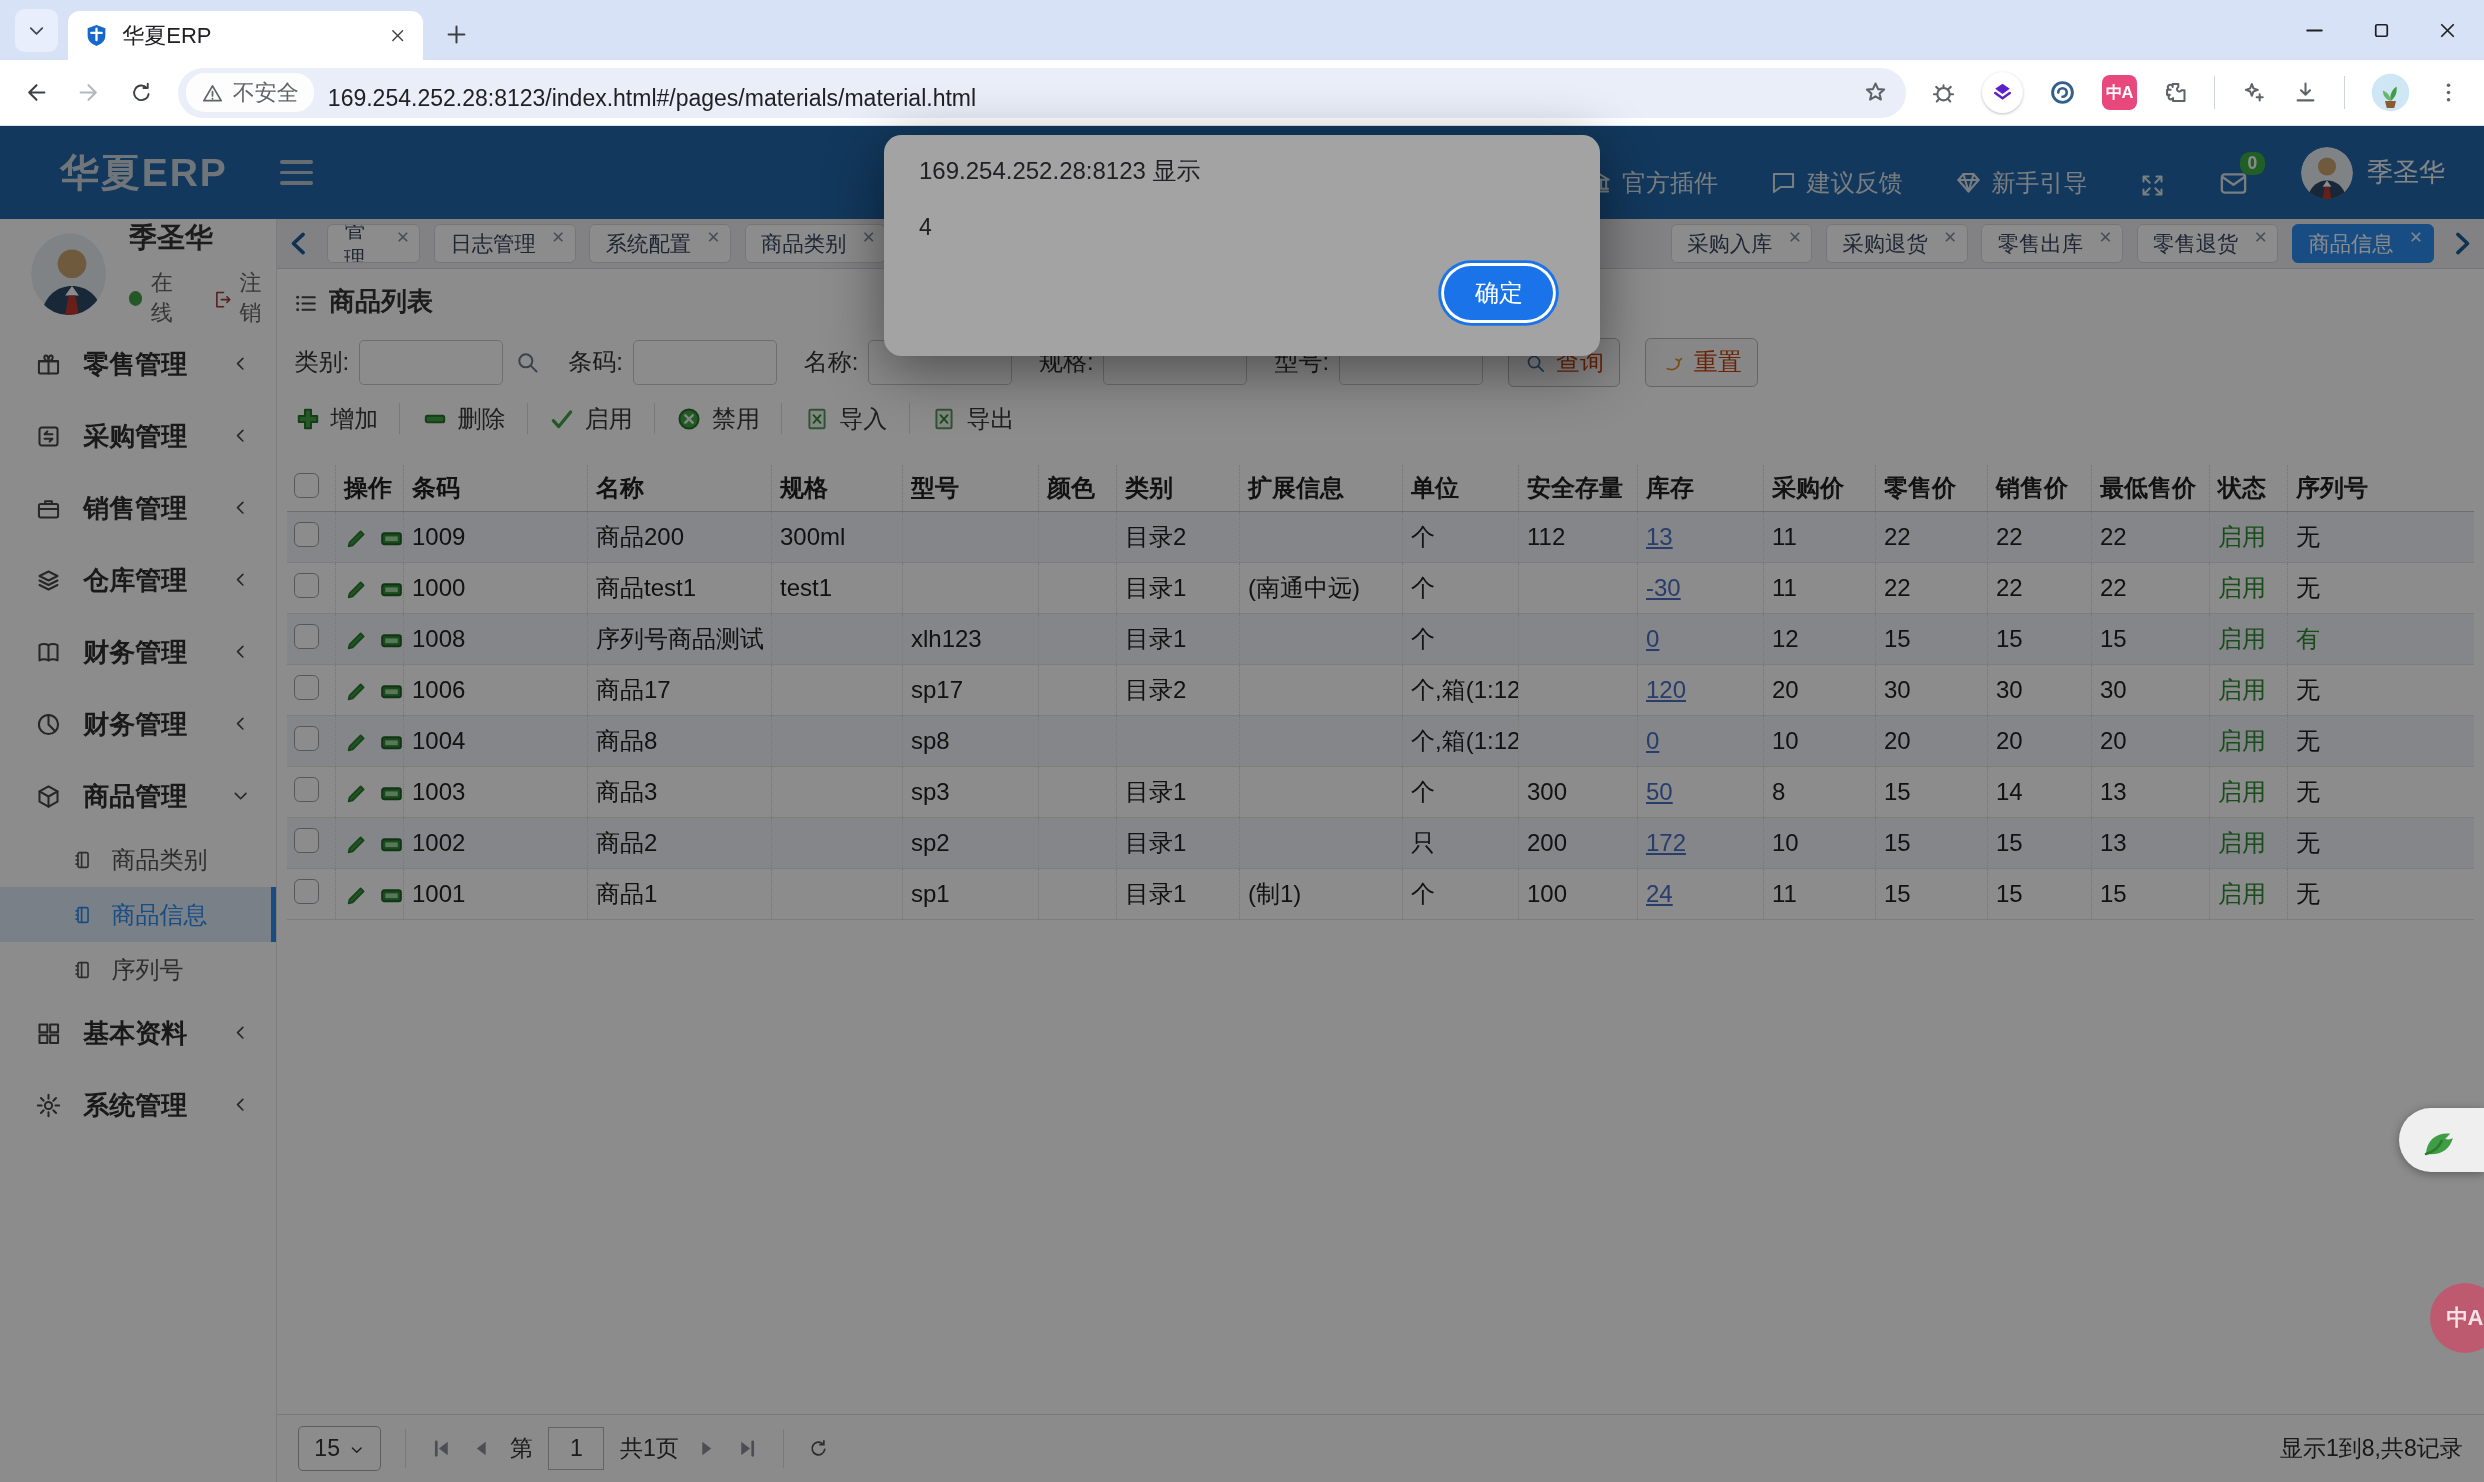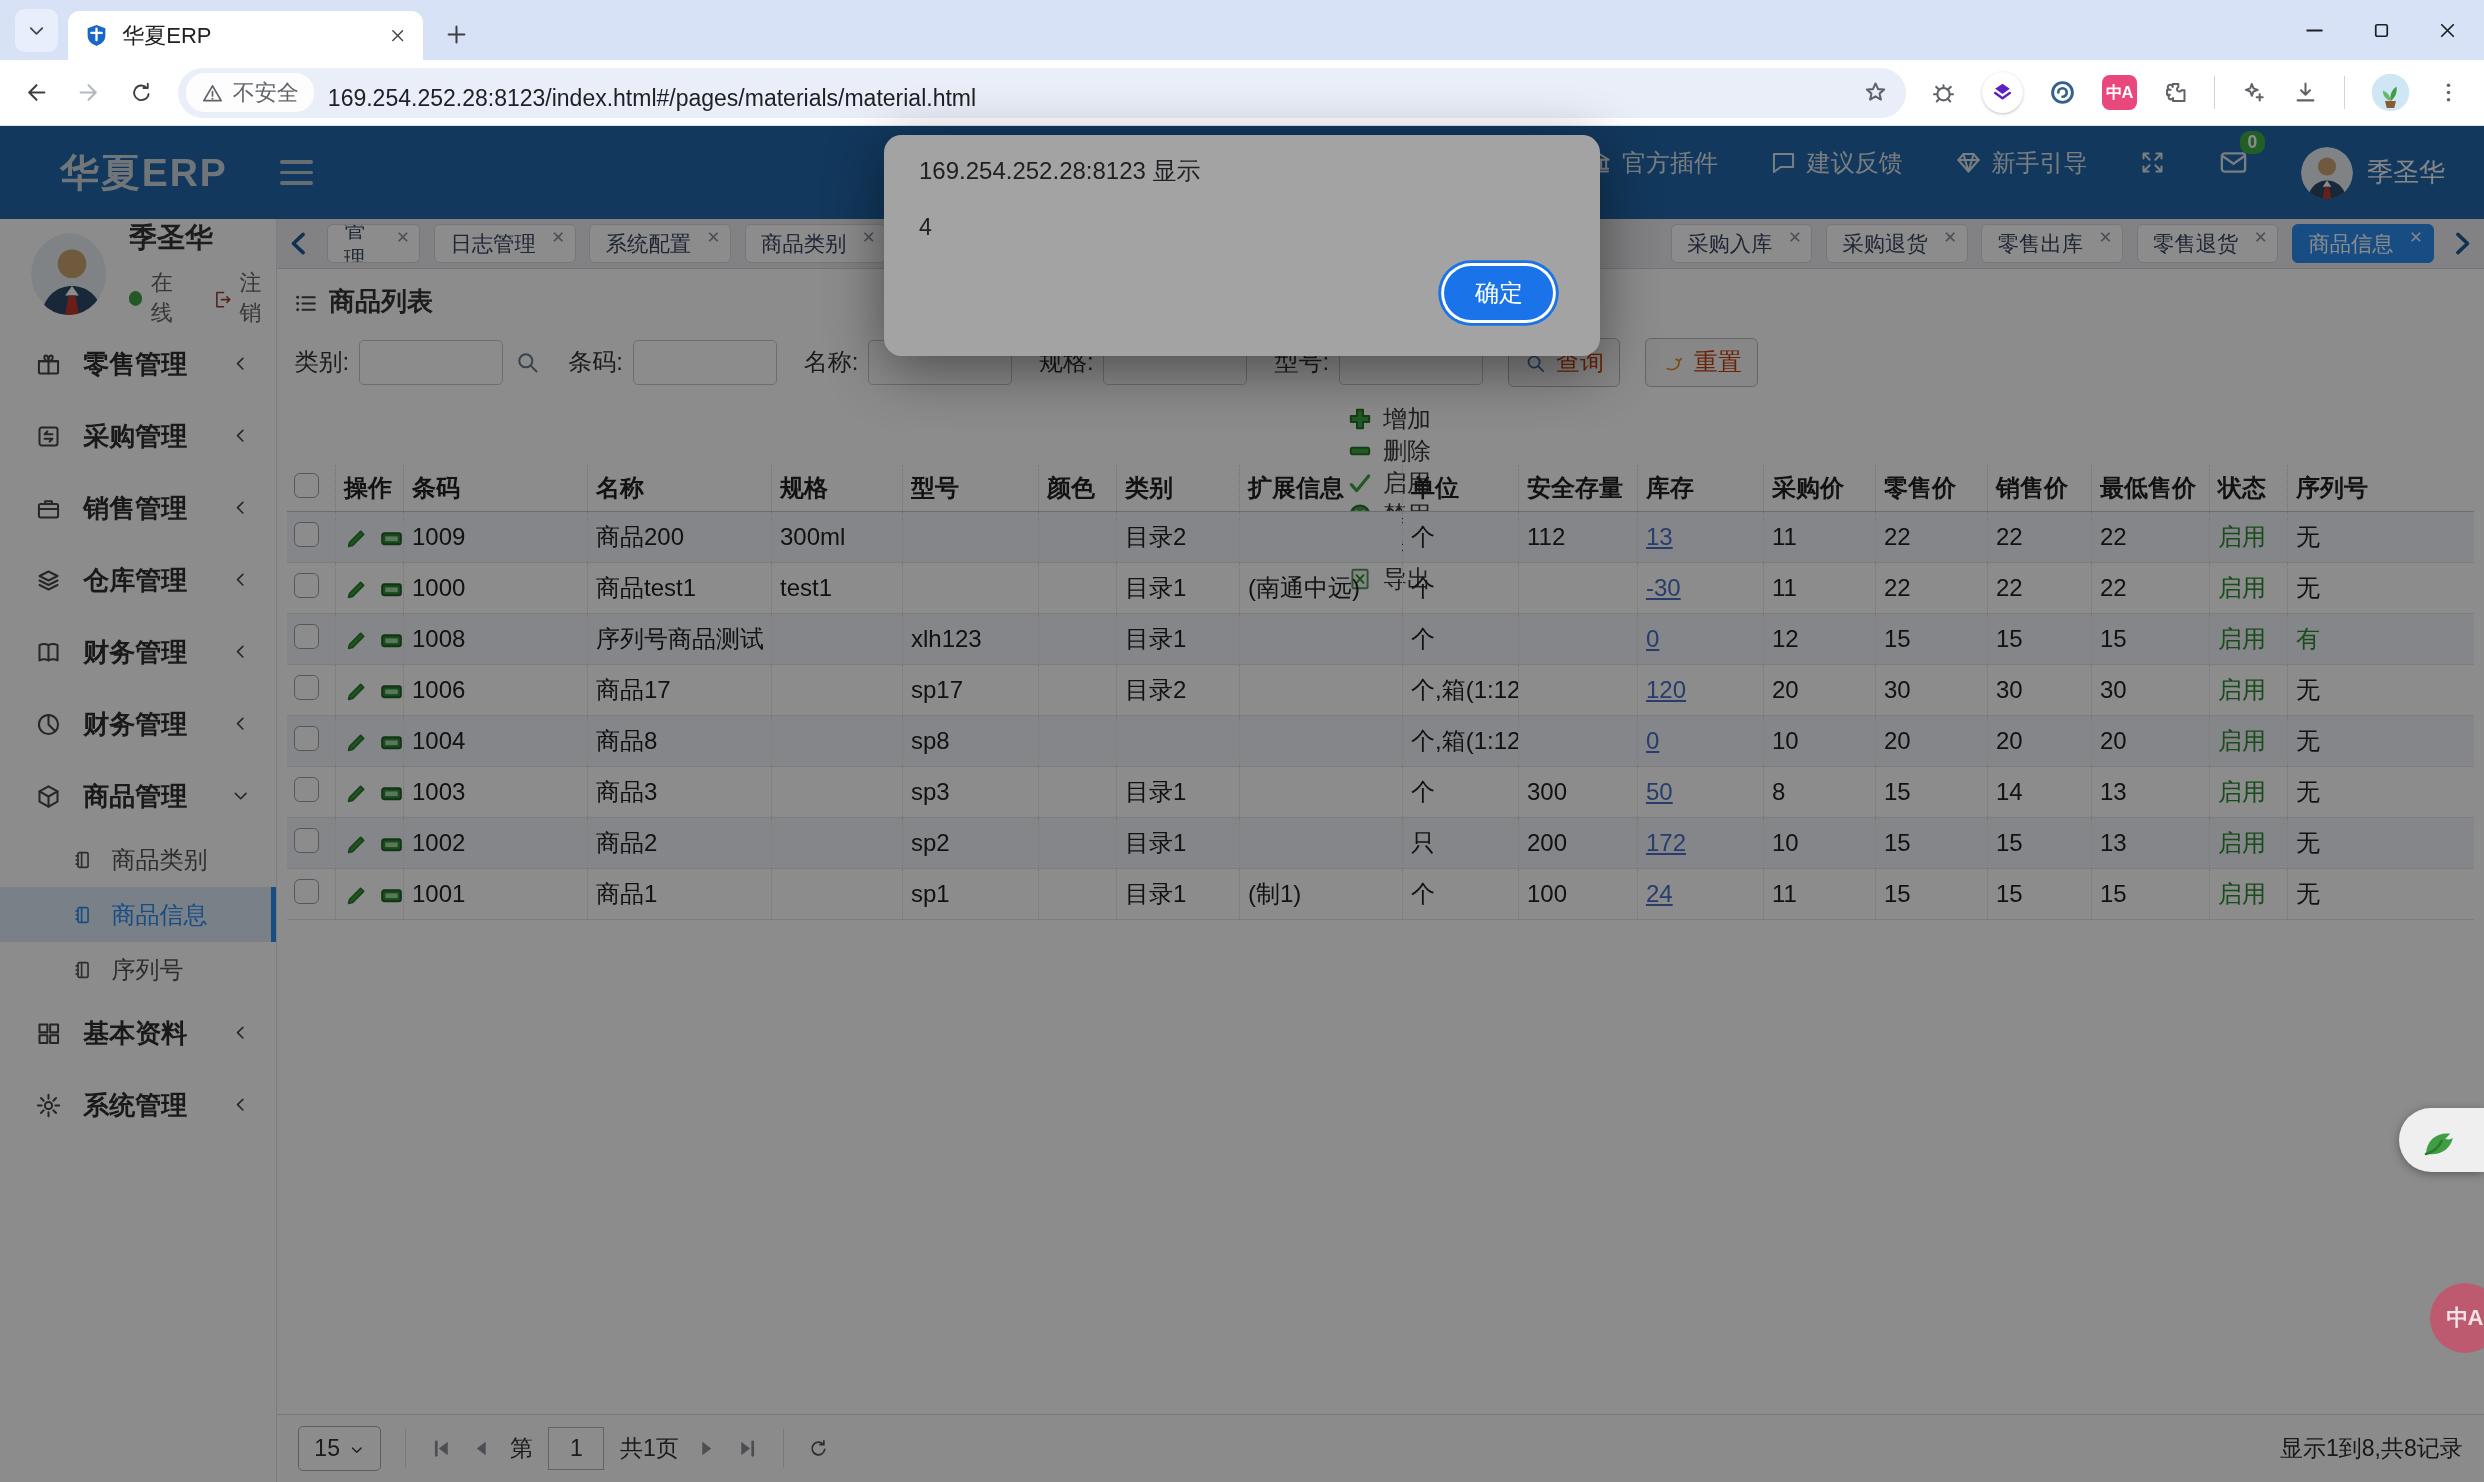--- a/index.html
+++ b/index.html
@@ -27,21 +27,21 @@
 .purple-c{width:41px;height:41px;background:#fff;border-radius:50%;box-shadow:0 1px 2.9px rgba(0,0,0,.25);display:flex;align-items:center;justify-content:center;}
 .pink-sq{width:35px;height:35px;border-radius:7.8px;background:#e8487c;color:#fff;font-size:16.5px;font-weight:bold;display:flex;align-items:center;justify-content:center;letter-spacing:-1px;}
 .avatar-c{width:41px;height:41px;border-radius:50%;overflow:hidden;display:flex;}
 
 
 .page{position:absolute;top:126px;left:0;width:2484px;height:1357px;background:#fff;overflow:hidden;}
 .app-header{height:93px;background:#2166a9;display:flex;align-items:center;}
 .logo{font-size:39px;font-weight:bold;color:#ccd6df;letter-spacing:1.9px;margin-left:60px;}
 .burger{margin-left:52px;display:flex;flex-direction:column;gap:6.8px;}
 .burger i{display:block;width:33px;height:3.9px;background:#b9c6d2;border-radius:1.9px;}
-.hdr-right{margin-left:auto;display:flex;align-items:flex-start;gap:52px;padding-right:39px;}
+.hdr-right{margin-left:auto;display:flex;align-items:flex-end;gap:52px;padding-right:39px;}
 .marquee{color:#e7d344;font-size:25px;font-weight:bold;}
 .hdr-item{display:flex;align-items:center;gap:9.7px;color:#dde5ec;font-size:24px;}
 .mail-wrap{position:relative;color:#dde5ec;display:flex;}
 .badge{position:absolute;top:-15.5px;right:-15.5px;background:#3fae45;color:#fff;font-size:17.5px;line-height:1;border-radius:9.7px;padding:2.9px 7.8px;font-weight:bold;}
 .hdr-user{display:flex;align-items:center;gap:13.6px;color:#f0f4f8;font-size:26px;}
 .u-avatar-sm{width:52px;height:52px;border-radius:50%;overflow:hidden;display:flex;}
 
 .page-body{display:flex;height:1263px;}
 .sidebar{width:277px;background:#fff;border-right:1px solid #e4e4e8;flex:none;}
 .user-card{height:109px;display:flex;align-items:center;padding-left:31px;gap:23px;}
@@ -72,21 +72,21 @@
 .filters{height:82px;display:flex;align-items:center;padding-left:15.5px;font-size:24px;color:#333;}
 .f-label{margin-left:27px;}
 .f-label:first-child{margin-left:1.9px;}
 .f-input{width:144px;height:45px;border:1px solid #c9c9c9;border-radius:4.9px;background:#fff;margin-left:9.7px;}
 .f-mag{margin-left:11.6px;color:#6b7a8d;display:flex;}
 .btn{height:49px;border:1px solid #b9b9b9;border-radius:5.8px;background:#f6f6f6;display:flex;align-items:center;gap:8.7px;padding:0 15.5px;font-size:24px;color:#c2410c;}
 .filters .btn{margin-left:25px;}
 .btn .mag{color:#3f6fae;}
 .btn .rst{color:#e08a2c;}
 
-.actions{height:54px;display:flex;align-items:center;padding-left:17.5px;font-size:24px;color:#3a3a3a;flex-direction:column;}
+.actions{height:54px;display:flex;align-items:flex-start;padding-left:17.5px;font-size:24px;color:#3a3a3a;}
 .act{display:flex;align-items:center;gap:9.7px;}
 .act-sep{width:1px;height:31px;background:#dcdcdc;margin:0 21.3px;}
 
 .grid-wrap{margin:7.8px 9.7px 0;}
 table{width:100%;border-collapse:collapse;table-layout:fixed;}
 th{height:47px;font-size:24px;font-weight:bold;color:#222;text-align:left;padding:0 7.8px;border-bottom:1px solid #c9c9c9;border-right:1px dotted #d2d2d2;white-space:nowrap;overflow:hidden;}
 td{height:51px;font-size:24px;color:#222;padding:0 7.8px;border-bottom:1px solid #e4e4e4;border-right:1px dotted #d8d8d8;white-space:nowrap;overflow:hidden;}
 th:last-child,td:last-child{border-right:none;}
 tbody tr:nth-child(odd){background:#f2f5f9;}
 a.stock{color:#4a6fc4;text-decoration:underline;}

